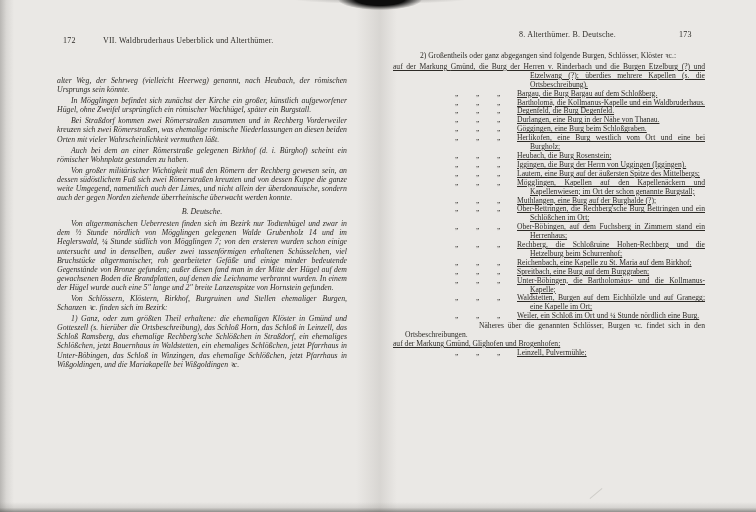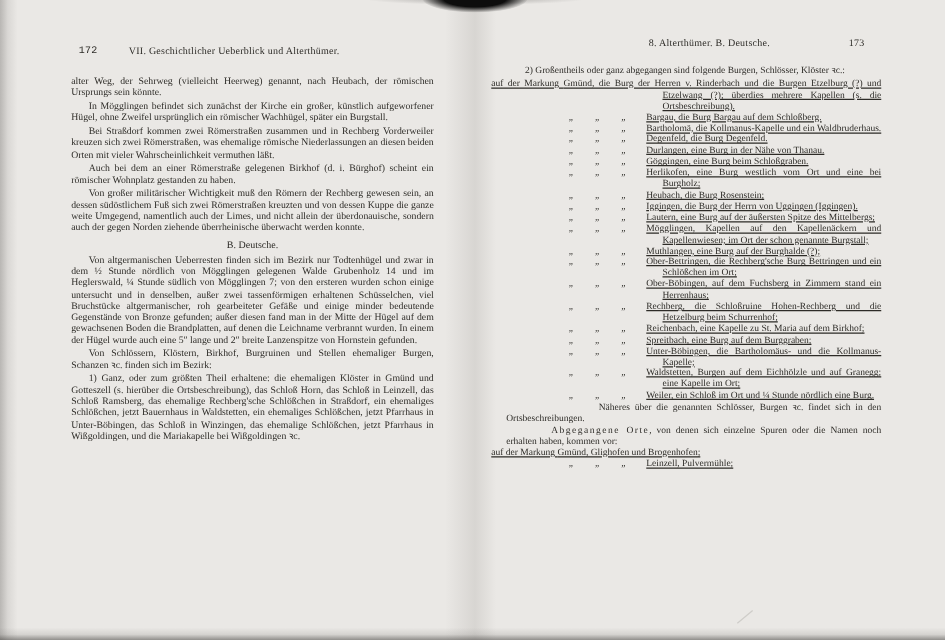--- a/index.html
+++ b/index.html
@@ -22,26 +22,26 @@
     background:radial-gradient(ellipse at center,rgba(40,38,36,.35),rgba(40,38,36,0) 70%);}
   .scratch{position:absolute;left:588px;top:493px;width:16px;height:1px;
     background:#cfcdc9;transform:rotate(-40deg);}
 
   .page{position:absolute;}
   .page.left{left:57px;top:36px;width:290px;}
   .page.right{left:393px;top:30px;width:312px;}
 
   .phead{position:relative;height:12px;font-size:8px;letter-spacing:.2px;}
   .phead .pnum{position:absolute;top:0;font-size:8px;}
-  .page.left  .pnum{left:6px;font-family:Liberation Mono, monospace;}
+  .page.left  .pnum{left:6px;}
   .page.left  .ptitle{position:absolute;left:46px;top:0;white-space:nowrap;}
   .page.right .ptitle{position:absolute;left:126px;top:0;white-space:nowrap;}
   .page.right .pnum{left:286px;}
 
-  .page.left  .pbody{margin-top:12px;}
+  .page.left  .pbody{margin-top:28px;font-style:italic;}
   .page.right .pbody{margin-top:10px;}
 
   .para{margin:0 0 2px 0;font-size:7.8px;line-height:9.1px;text-align:justify;}
   .para.ind{text-indent:14px;}
   .sect{text-align:center;font-size:8px;margin:5px 0 3px 0;}
 
   .page.right .para{font-size:7.6px;line-height:8.9px;margin-left:12px;}
   .para.intro{text-indent:15px;margin-bottom:2px;}
   .para.naeh{text-indent:74px;margin-top:1px;margin-bottom:0;}
   .para.abge{text-indent:36px;margin-bottom:0;}
@@ -61,21 +61,21 @@
   <div class="gutter"></div>
   <div class="top-wedge-soft"></div>
   <div class="top-wedge"></div>
   <div class="edge-left"></div>
   <div class="edge-bottom"></div>
   <div class="scratch"></div>
 
   <div class="page left">
     <div class="phead">
       <span class="pnum">172</span>
-      <span class="ptitle">VII. Geschichtlicher Ueberblick und Alterthümer.</span>
+      <span class="ptitle">VII. Waldbruderhaus Ueberblick und Alterthümer.</span>
     </div>
     <div class="pbody">
       <div id="lp-top">
           <p class="para">alter Weg, der Sehrweg (vielleicht Heerweg) genannt, nach Heubach, der römischen Ursprungs sein könnte.</p>
           <p class="para ind">In Mögglingen befindet sich zunächst der Kirche ein großer, künstlich aufgeworfener Hügel, ohne Zweifel ursprünglich ein römischer Wachhügel, später ein Burgstall.</p>
           <p class="para ind">Bei Straßdorf kommen zwei Römerstraßen zusammen und in Rechberg Vorderweiler kreuzen sich zwei Römerstraßen, was ehemalige römische Niederlassungen an diesen beiden Orten mit vieler Wahrscheinlichkeit vermuthen läßt.</p>
           <p class="para ind">Auch bei dem an einer Römerstraße gelegenen Birkhof (d. i. Bürghof) scheint ein römischer Wohnplatz gestanden zu haben.</p>
           <p class="para ind">Von großer militärischer Wichtigkeit muß den Römern der Rechberg gewesen sein, an dessen südöstlichem Fuß sich zwei Römerstraßen kreuzten und von dessen Kuppe die ganze weite Umgegend, namentlich auch der Limes, und nicht allein der überdonauische, sondern auch der gegen Norden ziehende überrheinische überwacht werden konnte.</p>
         </div>
       <div class="sect">B. Deutsche.</div>
@@ -110,20 +110,19 @@
           <div class="list-item"><span class="dittos"><span class="d d0">„</span><span class="d d1">„</span><span class="d d2">„</span></span>Ober-Bettringen, die Rechberg'sche Burg Bettringen und ein Schlößchen im Ort;</div>
           <div class="list-item"><span class="dittos"><span class="d d0">„</span><span class="d d1">„</span><span class="d d2">„</span></span>Ober-Böbingen, auf dem Fuchsberg in Zimmern stand ein Herrenhaus;</div>
           <div class="list-item"><span class="dittos"><span class="d d0">„</span><span class="d d1">„</span><span class="d d2">„</span></span>Rechberg, die Schloßruine Hohen-Rechberg und die Hetzelburg beim Schurrenhof;</div>
           <div class="list-item"><span class="dittos"><span class="d d0">„</span><span class="d d1">„</span><span class="d d2">„</span></span>Reichenbach, eine Kapelle zu St. Maria auf dem Birkhof;</div>
           <div class="list-item"><span class="dittos"><span class="d d0">„</span><span class="d d1">„</span><span class="d d2">„</span></span>Spreitbach, eine Burg auf dem Burggraben;</div>
           <div class="list-item"><span class="dittos"><span class="d d0">„</span><span class="d d1">„</span><span class="d d2">„</span></span>Unter-Böbingen, die Bartholomäus- und die Kollmanus-Kapelle;</div>
           <div class="list-item"><span class="dittos"><span class="d d0">„</span><span class="d d1">„</span><span class="d d2">„</span></span>Waldstetten, Burgen auf dem Eichhölzle und auf Granegg; eine Kapelle im Ort;</div>
           <div class="list-item"><span class="dittos"><span class="d d0">„</span><span class="d d1">„</span><span class="d d2">„</span></span>Weiler, ein Schloß im Ort und ¼ Stunde nördlich eine Burg.</div>
         </div>
       <p class="para naeh">Näheres über die genannten Schlösser, Burgen ꝛc. findet sich in den Ortsbeschreibungen.</p>
-      <p class="para abge"><span class="spaced">Abgegangene Orte</span><span>, von denen sich einzelne Spuren oder die Namen noch erhalten haben, kommen vor:</span></p>
       <div id="orte">
           <div class="list-item first"><span>auf der Markung </span>Gmünd, Glighofen und Brogenhofen;</div>
           <div class="list-item"><span class="dittos"><span class="d d0">„</span><span class="d d1">„</span><span class="d d2">„</span></span>Leinzell, Pulvermühle;</div>
         </div>
     </div>
   </div>
 </div>
 
 </body></html>

